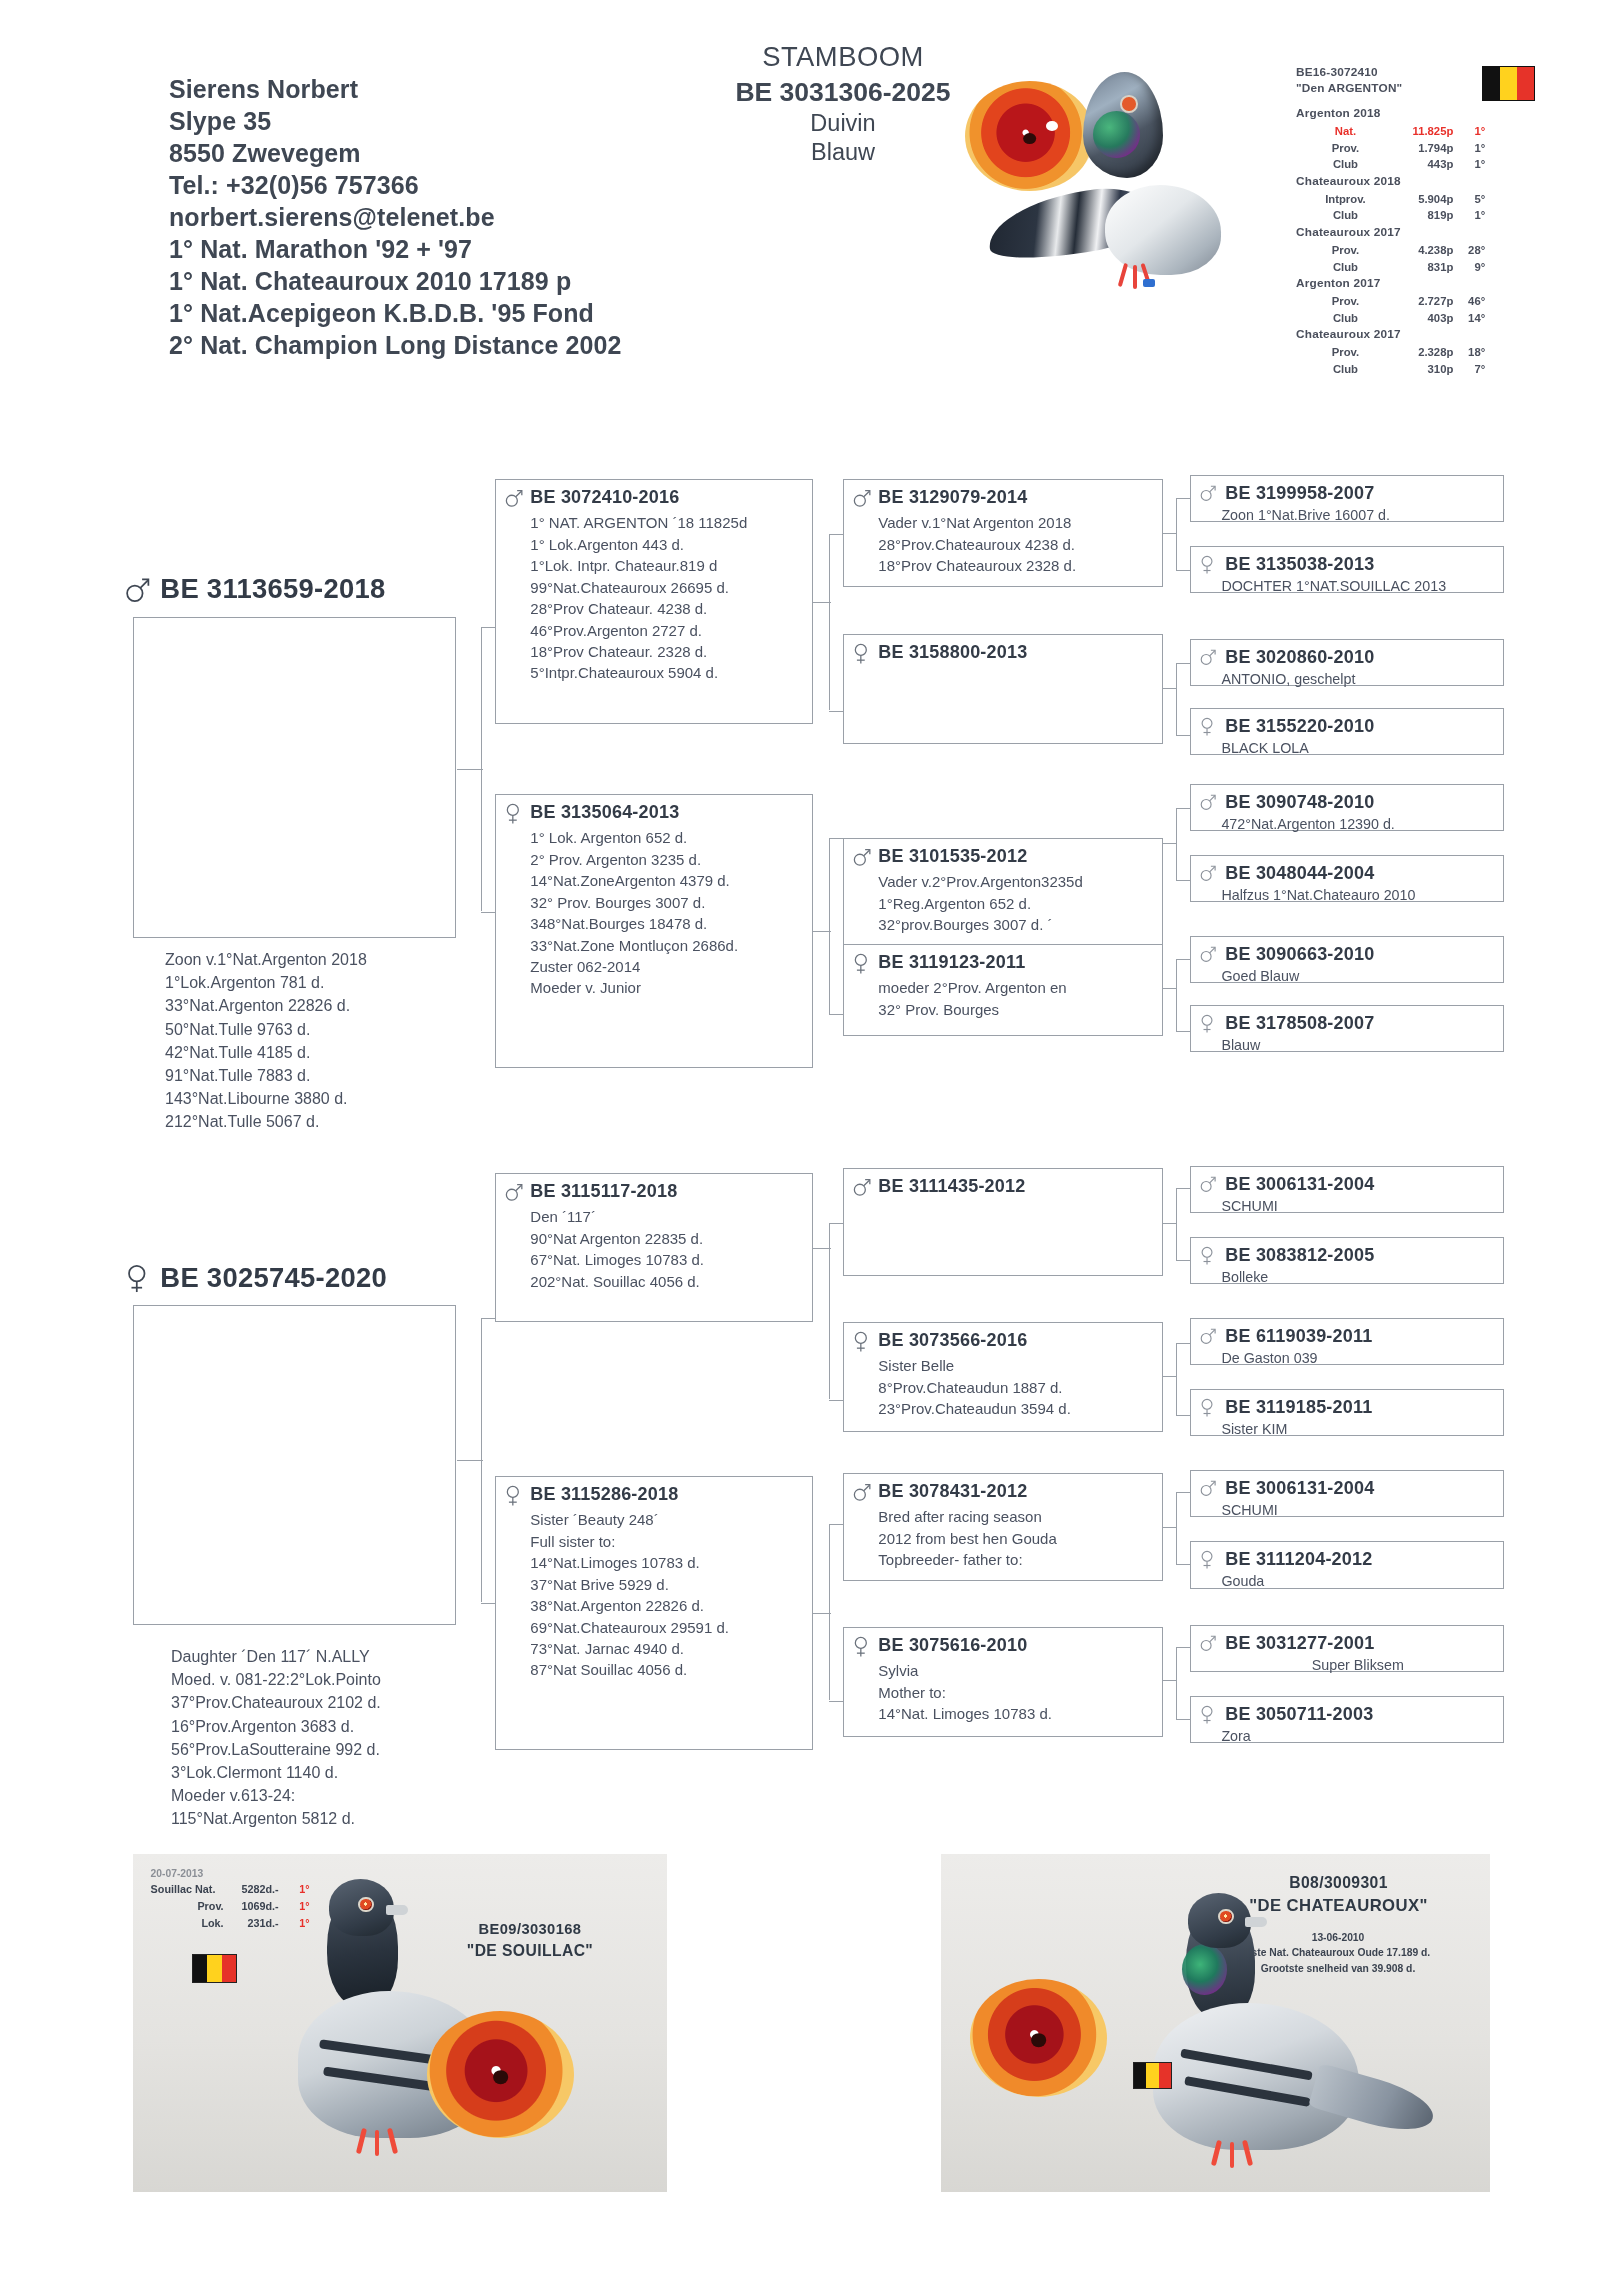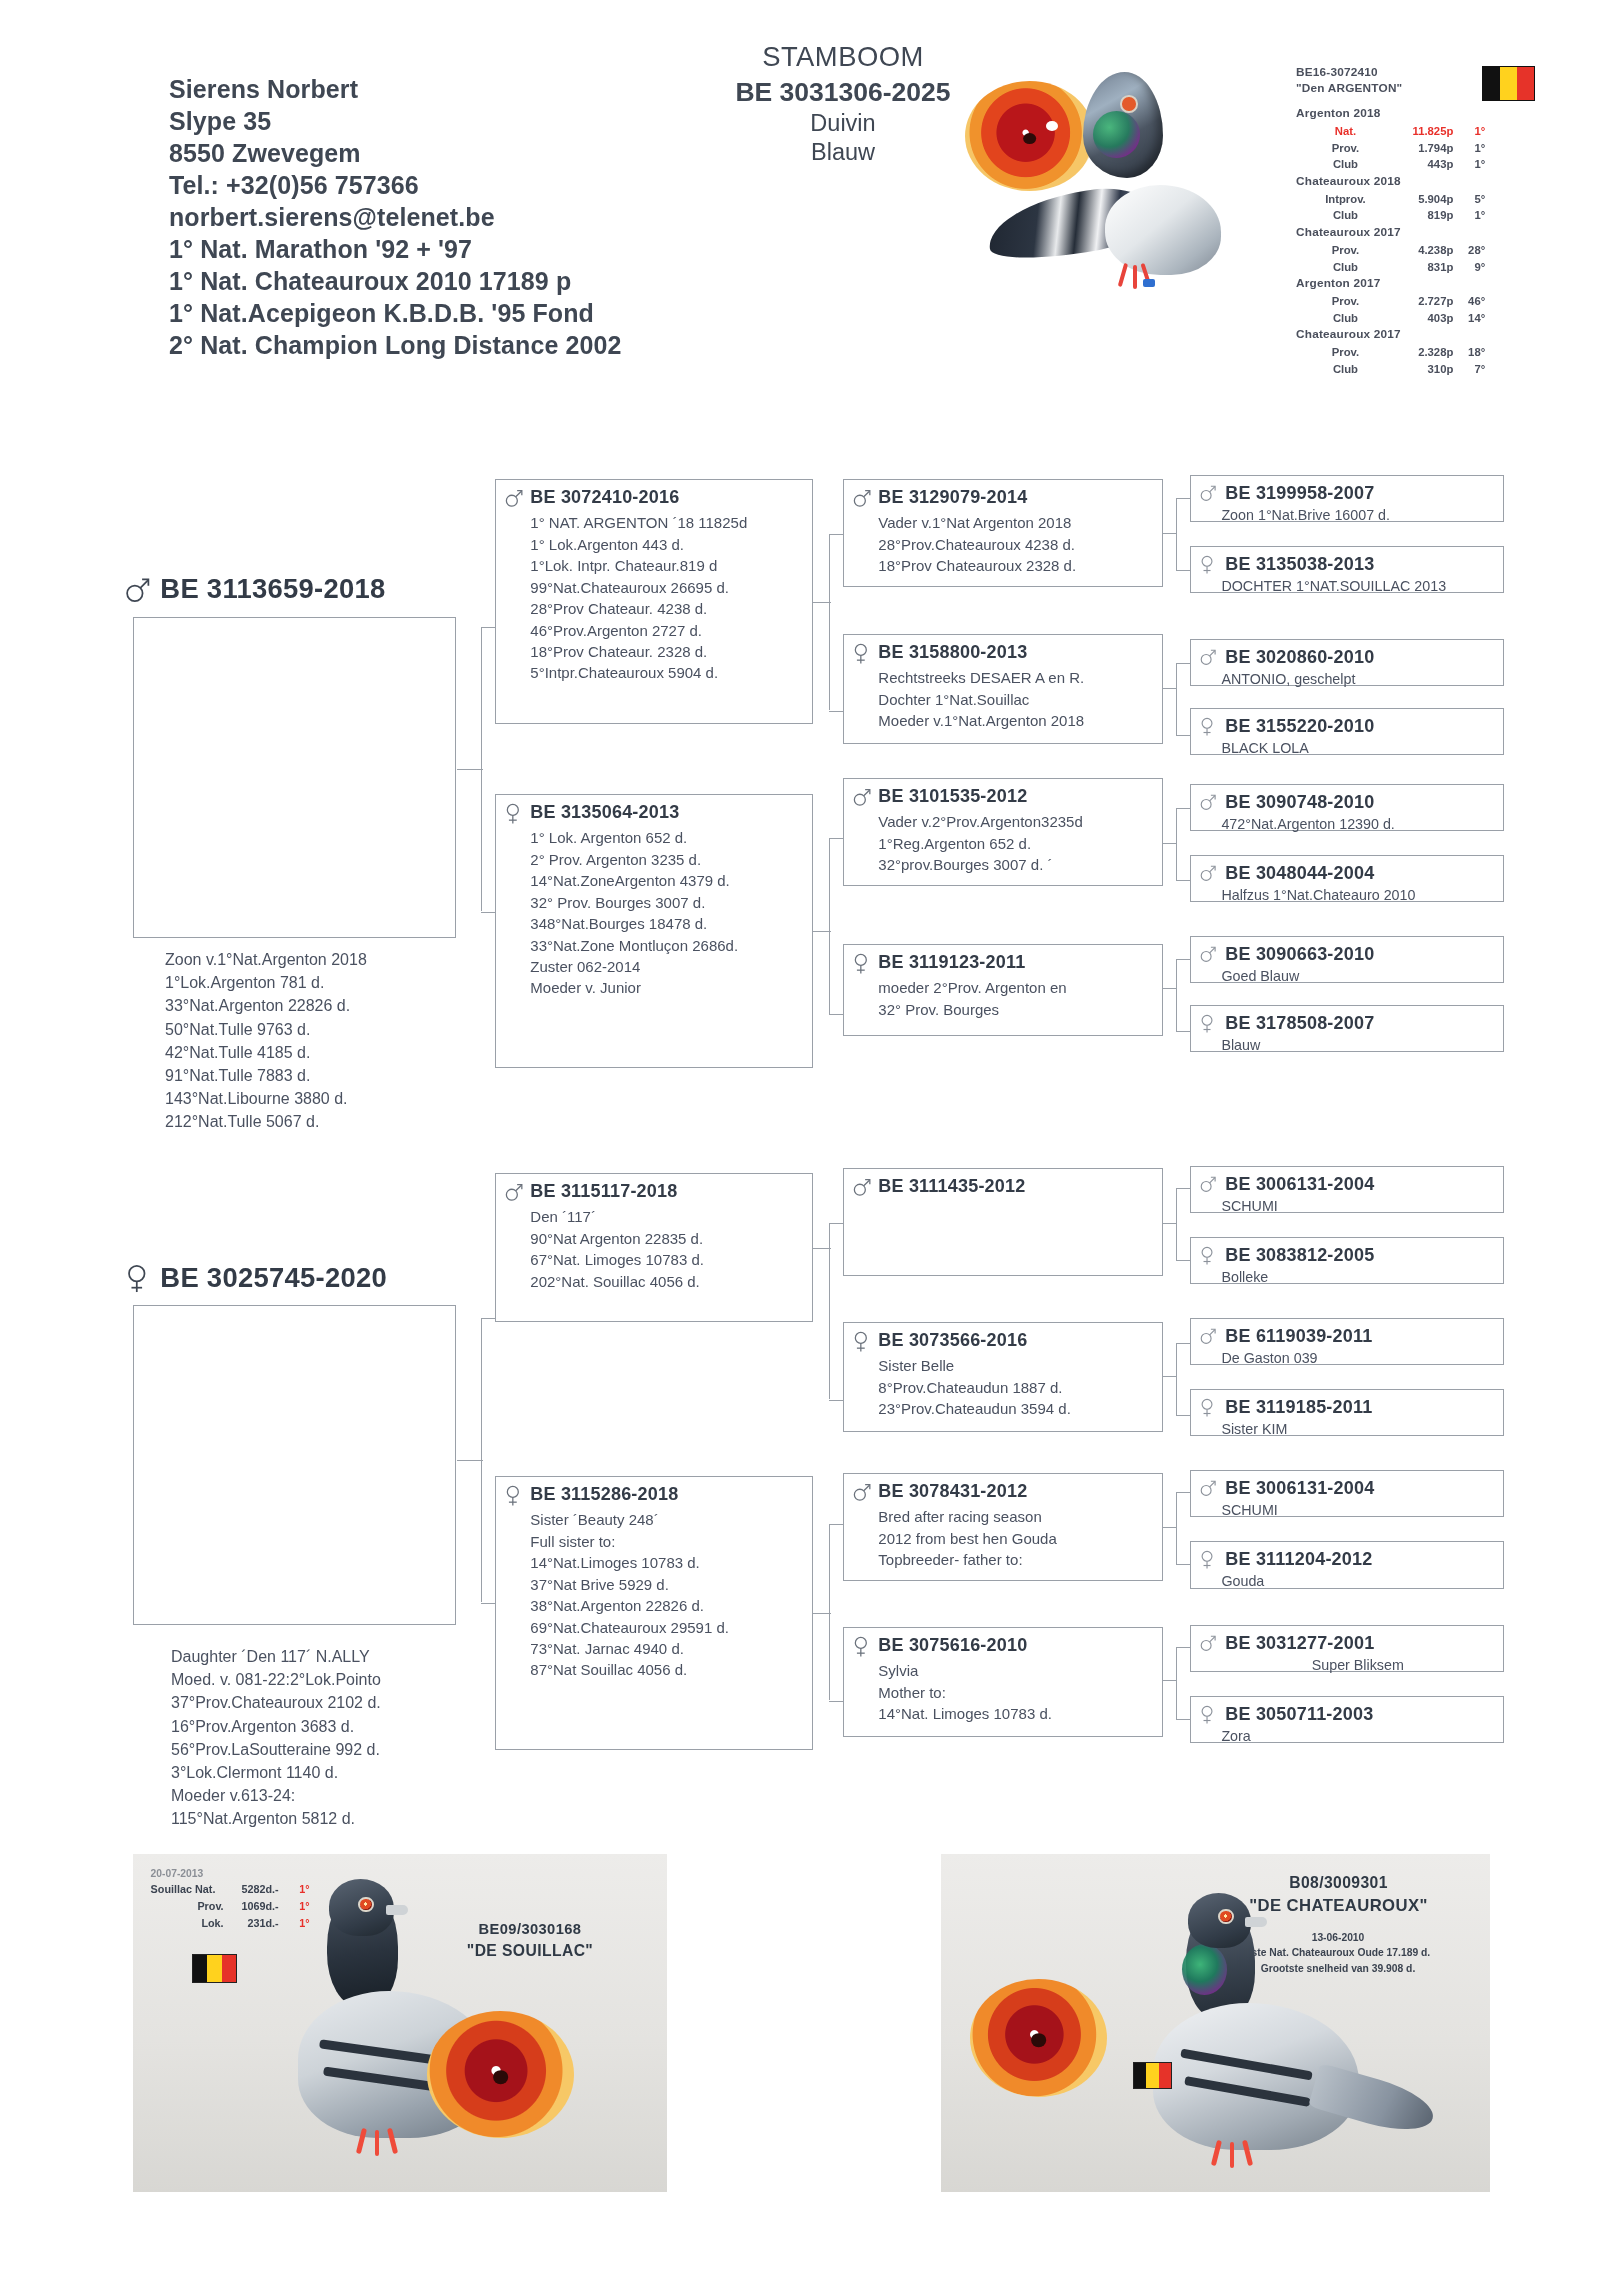--- a/index.html
+++ b/index.html
@@ -467,28 +467,23 @@
       <div class="hdr">
           <span class="sym">
         <svg width="18.6" height="21.6" viewBox="0 0 19 22">
               <circle cx="8" cy="7" r="5.6" fill="none" stroke="#6b727c" stroke-width="1.3"></circle>
               <line x1="8" y1="12.6" x2="8" y2="21" stroke="#6b727c" stroke-width="1.3"></line>
               <line x1="4" y1="17.5" x2="12" y2="17.5" stroke="#6b727c" stroke-width="1.3"></line>
             </svg>
           </span>
         <span class="ring">BE 3158800-2013</span>
         </div>
-      <div class="lines">
-        <div>Rechtstreeks DESAER A en R.</div>
-        <div>Dochter 1°Nat.Souillac</div>
-        <div>Moeder v.1°Nat.Argenton 2018</div>
-      </div>
-    </div>
-
-    <div class="box" style="left:843px; top:778px; width:320px; height:108px;">
+    </div>
+
+    <div class="box" style="left:843px; top:838px; width:320px; height:108px;">
       <div class="hdr">
           <span class="sym">
         <svg width="18.6" height="19.6" viewBox="0 0 19 20">
               <circle cx="7" cy="13" r="5.6" fill="none" stroke="#6b727c" stroke-width="1.3"></circle>
               <line x1="11" y1="9" x2="17" y2="3" stroke="#6b727c" stroke-width="1.3"></line>
               <polyline points="12.4,2.6 17.2,2.6 17.2,7.4" fill="none" stroke="#6b727c" stroke-width="1.3"></polyline>
             </svg>
           </span>
         <span class="ring">BE 3101535-2012</span>
         </div>

